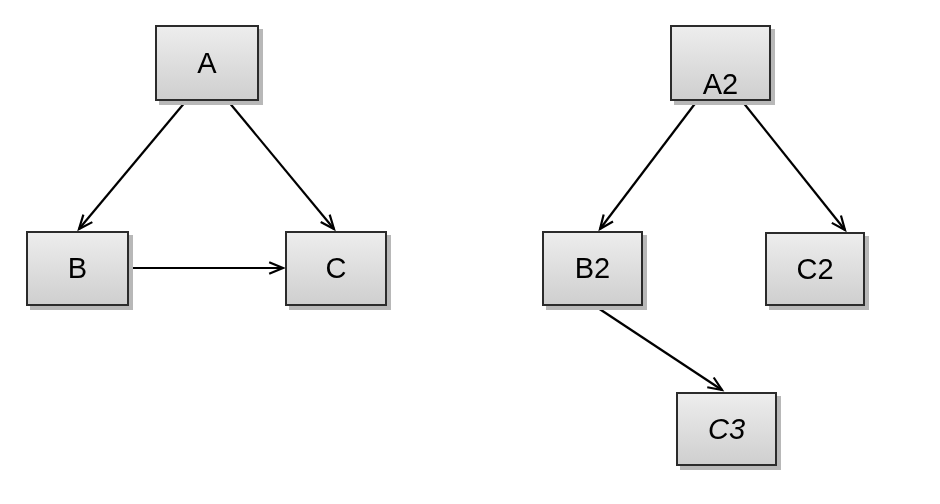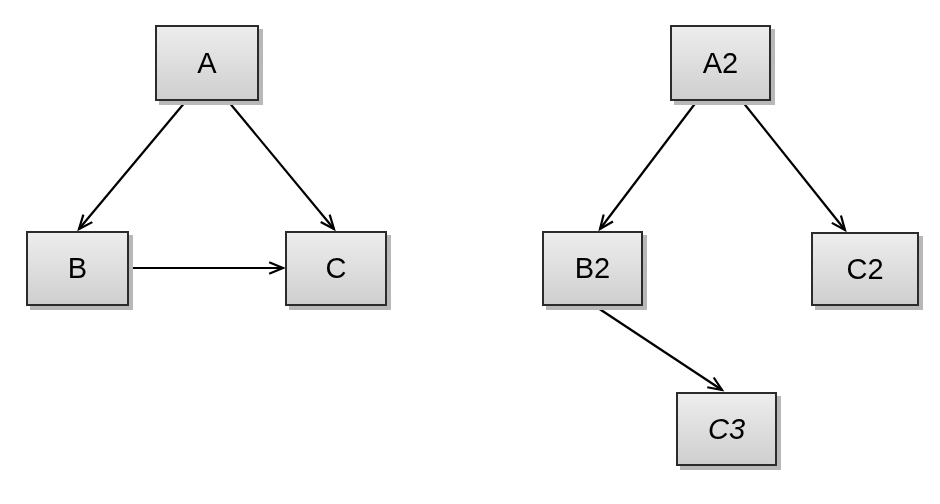--- a/index.html
+++ b/index.html
@@ -79,27 +79,27 @@
   <div id="node-layer">
       <div class="node" style="left: 155px; top: 25px; width: 104px; height: 76px; border-color: rgb(43, 43, 43); background: linear-gradient(rgb(237, 237, 237) 0%, rgb(207, 207, 207) 100%); box-shadow: rgb(184, 184, 184) 4px 4px 0px 0px;">
         <span class="node-label" style="color: rgb(0, 0, 0);">A</span>
       </div>
       <div class="node" style="left: 26px; top: 231px; width: 103px; height: 75px; border-color: rgb(43, 43, 43); background: linear-gradient(rgb(237, 237, 237) 0%, rgb(207, 207, 207) 100%); box-shadow: rgb(184, 184, 184) 4px 4px 0px 0px;">
         <span class="node-label" style="color: rgb(0, 0, 0);">B</span>
       </div>
       <div class="node" style="left: 285px; top: 231px; width: 102px; height: 75px; border-color: rgb(43, 43, 43); background: linear-gradient(rgb(237, 237, 237) 0%, rgb(207, 207, 207) 100%); box-shadow: rgb(184, 184, 184) 4px 4px 0px 0px;">
         <span class="node-label" style="color: rgb(0, 0, 0);">C</span>
       </div>
-      <div class="node" style="left: 670px; top: 25px; width: 101px; height: 76px; border-color: rgb(43, 43, 43); background: linear-gradient(rgb(237, 237, 237) 0%, rgb(207, 207, 207) 100%); box-shadow: rgb(184, 184, 184) 4px 4px 0px 0px;">
+      <div class="node" style="left: 670px; top: 25px; width: 101px; height: 76px; border-color: rgb(43, 43, 43); background: linear-gradient(rgb(237, 237, 237) 0%, rgb(207, 207, 207) 100%); box-shadow: rgb(184, 184, 184) 4px 4px 0px 0px; align-items: flex-end;">
         <span class="node-label" style="color: rgb(0, 0, 0);">A2</span>
       </div>
       <div class="node" style="left: 542px; top: 231px; width: 101px; height: 75px; border-color: rgb(43, 43, 43); background: linear-gradient(rgb(237, 237, 237) 0%, rgb(207, 207, 207) 100%); box-shadow: rgb(184, 184, 184) 4px 4px 0px 0px;">
         <span class="node-label" style="color: rgb(0, 0, 0);">B2</span>
       </div>
-      <div class="node" style="left: 811px; top: 232px; width: 108px; height: 74px; border-color: rgb(43, 43, 43); background: linear-gradient(rgb(237, 237, 237) 0%, rgb(207, 207, 207) 100%); box-shadow: rgb(184, 184, 184) 4px 4px 0px 0px;">
+      <div class="node" style="left: 765px; top: 232px; width: 100px; height: 74px; border-color: rgb(43, 43, 43); background: linear-gradient(rgb(237, 237, 237) 0%, rgb(207, 207, 207) 100%); box-shadow: rgb(184, 184, 184) 4px 4px 0px 0px;">
         <span class="node-label" style="color: rgb(0, 0, 0);">C2</span>
       </div>
       <div class="node" style="left: 676px; top: 392px; width: 101px; height: 74px; border-color: rgb(43, 43, 43); background: linear-gradient(rgb(237, 237, 237) 0%, rgb(207, 207, 207) 100%); box-shadow: rgb(184, 184, 184) 4px 4px 0px 0px; font-style: italic;">
         <span class="node-label" style="color: rgb(0, 0, 0);">C3</span>
       </div>
     </div>
 
 </div>
 
 </body></html>

